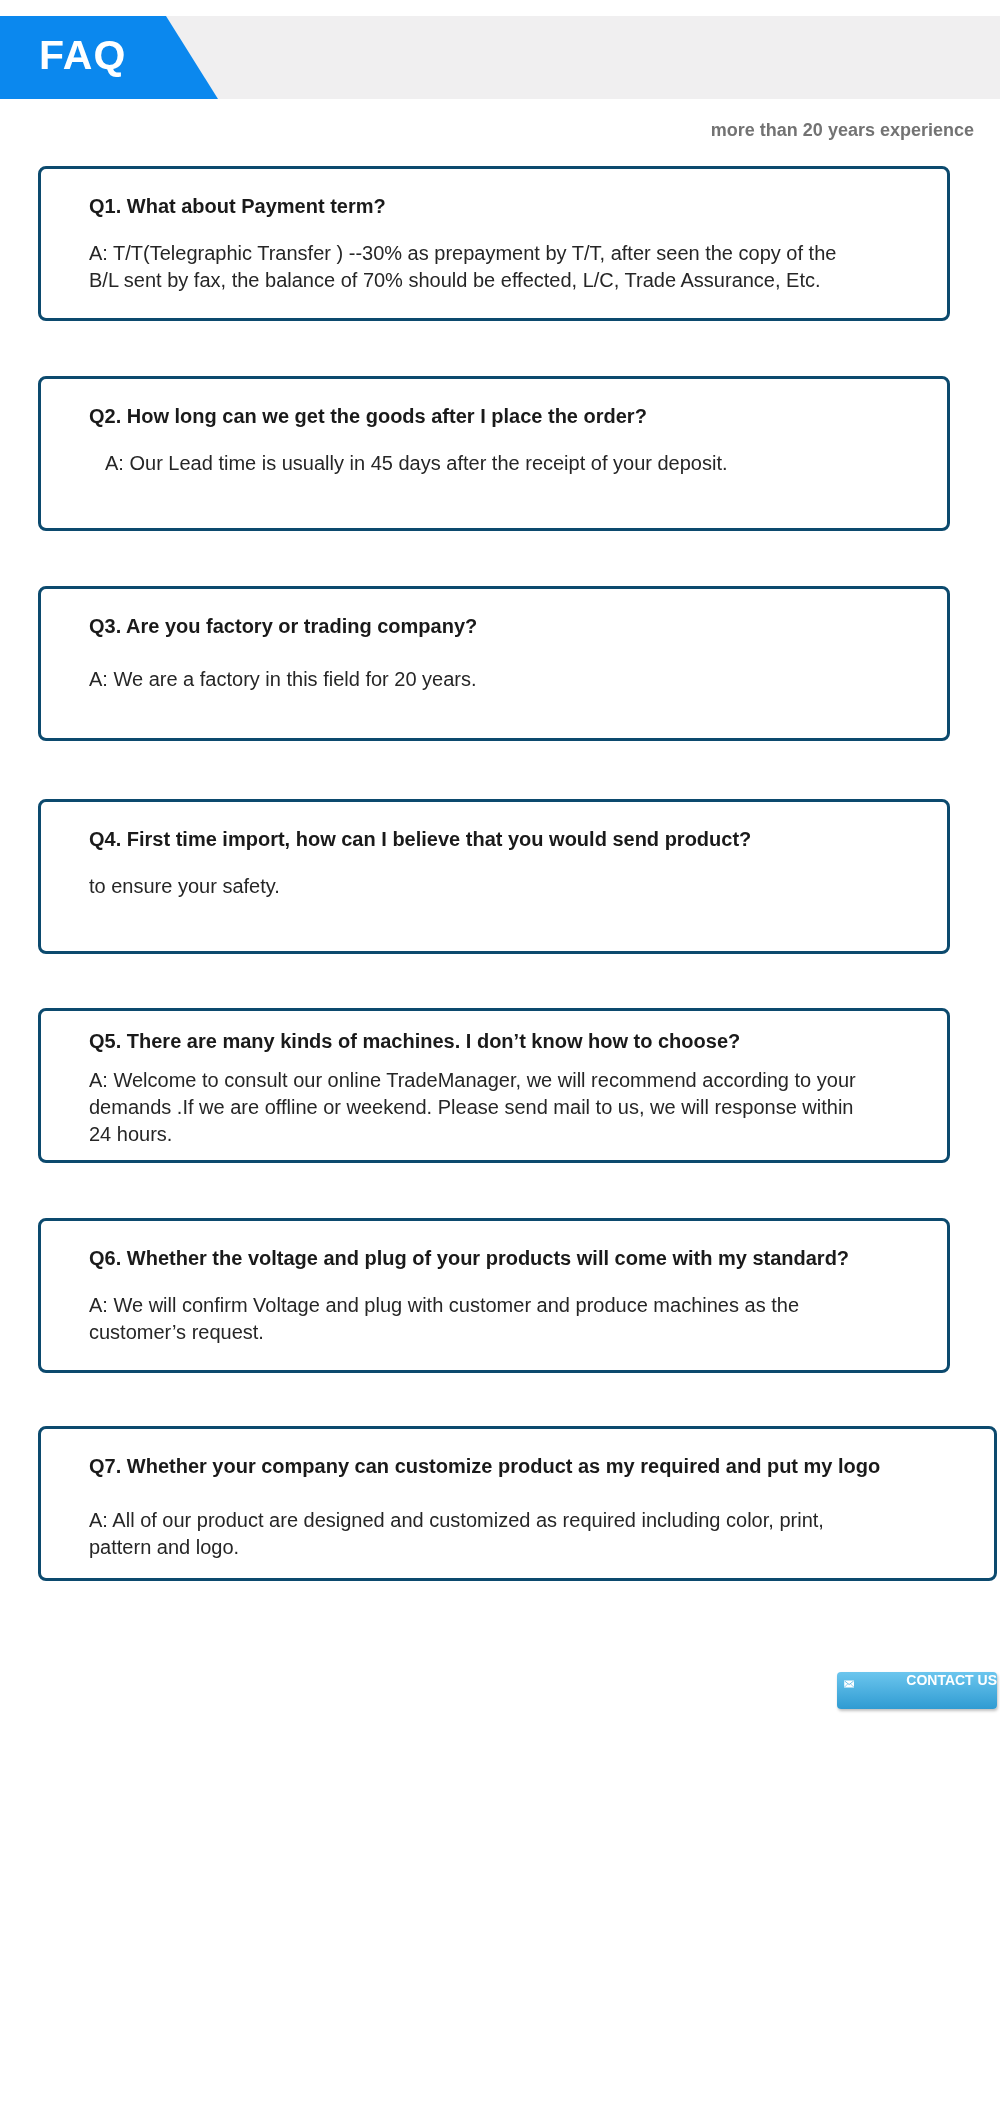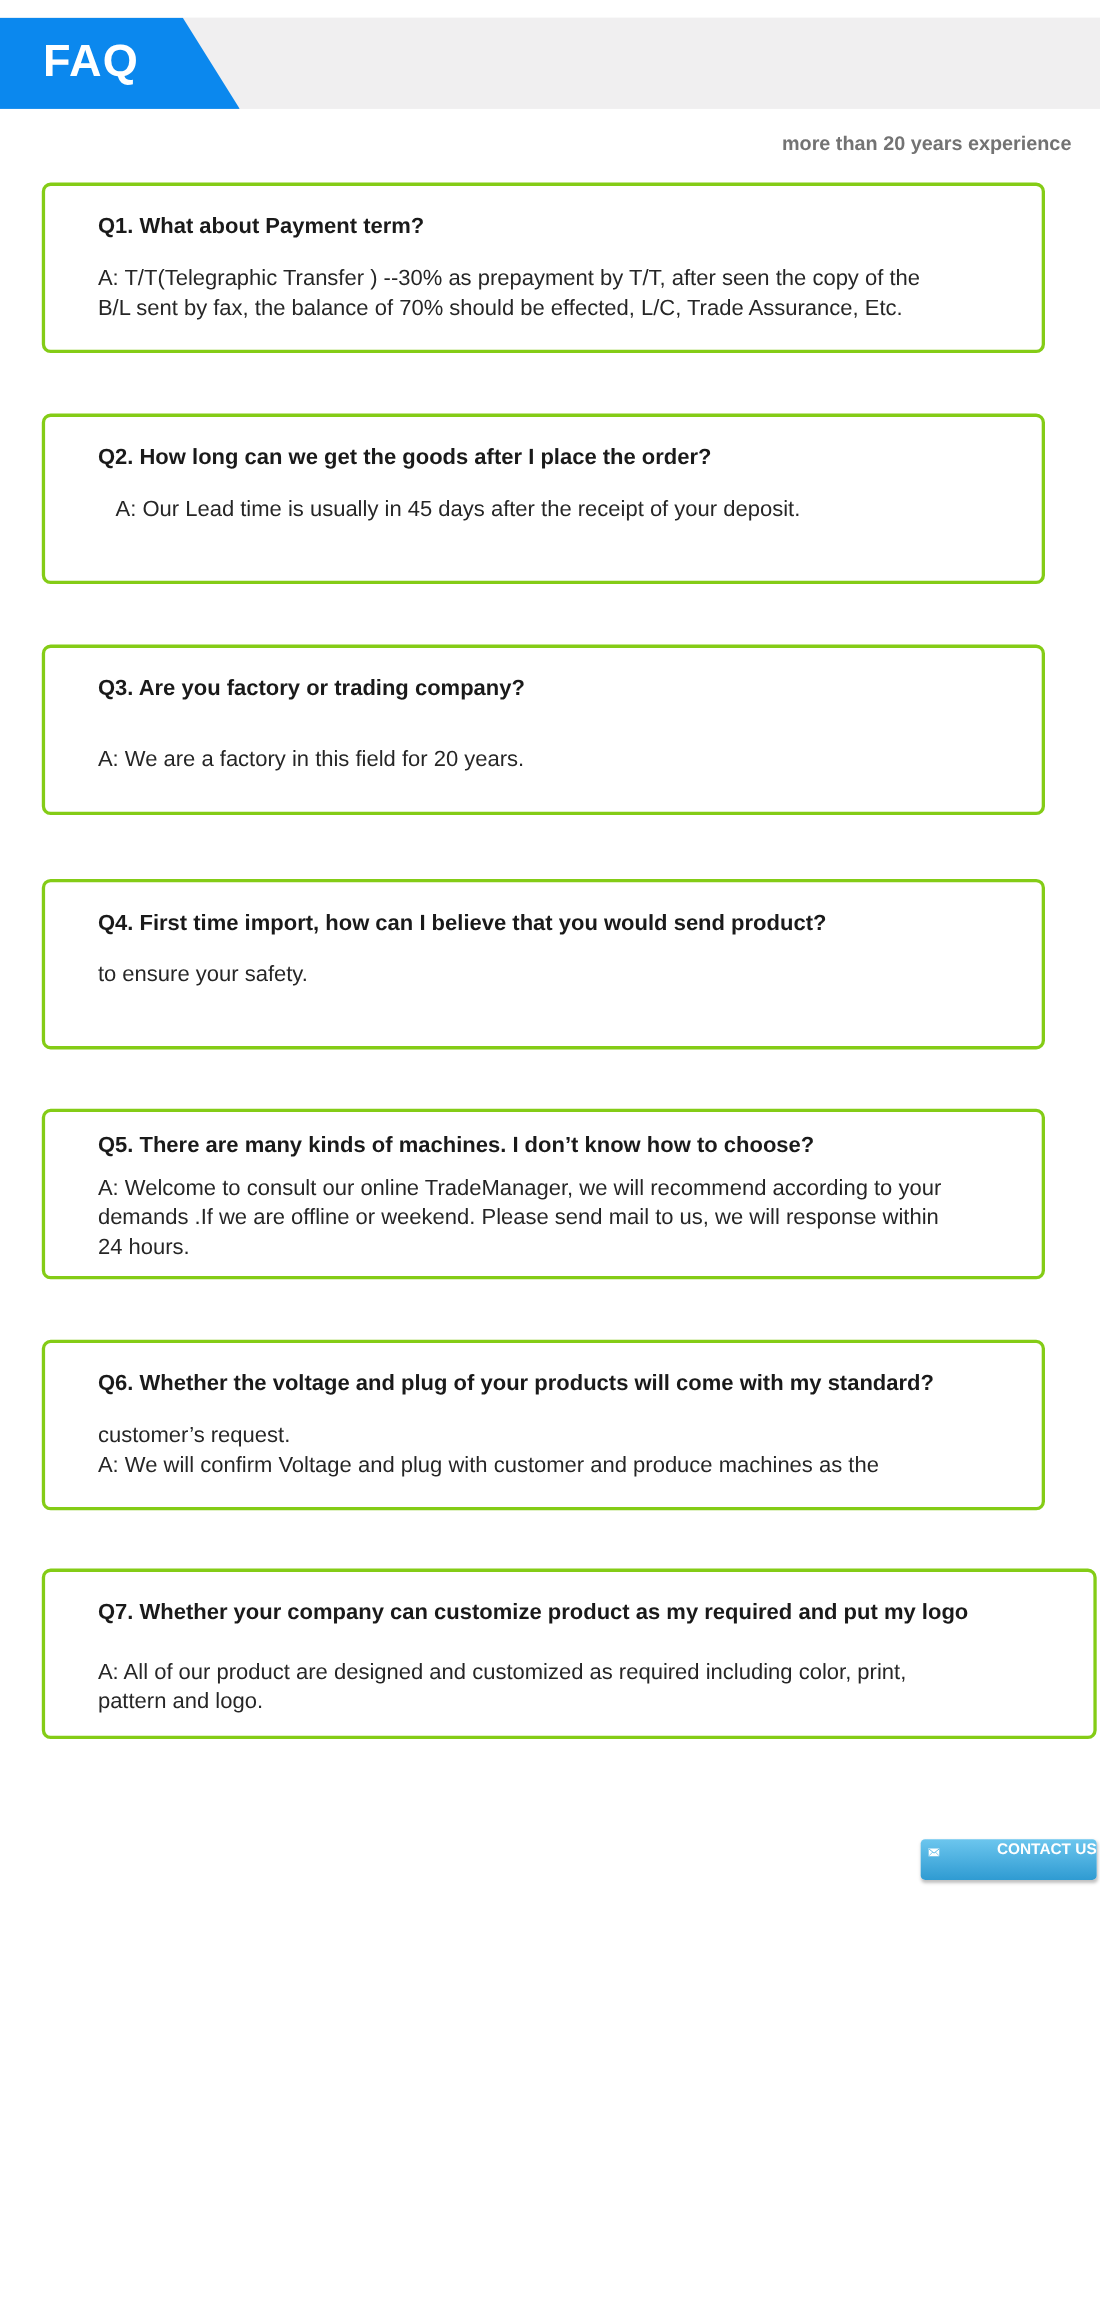--- a/index.html
+++ b/index.html
@@ -7,21 +7,21 @@
          font-family: "Liberation Sans", "DejaVu Sans", sans-serif; }
 
   .header { position: absolute; left: 0; top: 16px; width: 1000px; height: 83px; background: #f0eff0; }
   .header .tab { position: absolute; left: 0; top: 0; width: 218px; height: 83px; background: #0b88ee;
                  clip-path: polygon(0 0, 166px 0, 218px 83px, 0 83px); }
   .header .title { position: absolute; left: 39px; top: 14px; font-size: 41px; font-weight: bold;
                    color: #ffffff; letter-spacing: 1px; line-height: 50px; }
   .header .tagline { position: absolute; right: 26px; top: 54px; font-size: 18px; font-weight: bold;
                      color: #737373; line-height: 24px; margin-top: 48px; }
 
-  .card { position: absolute; left: 38px; width: 906px; height: 149px; border: 3px solid #84cc16;
+  .card { position: absolute; left: 38px; width: 906px; height: 149px; border: 3px solid #0c4a6e;
           border-radius: 8px; box-sizing: content-box; }
   .card .q { position: absolute; left: 48px; font-size: 20px; font-weight: bold; color: #1a1a1a;
              line-height: 27px; white-space: nowrap; }
   .card .a { position: absolute; left: 48px; font-size: 20px; color: #262626; line-height: 27px; }
   .card .line { display: block; white-space: nowrap; }
 
   .contact { position: absolute; left: 837px; top: 1672px; width: 160px; height: 37px; border-radius: 4px;
              background: linear-gradient(#6cc6ee, #2f9bd2); box-shadow: 1px 2px 3px rgba(0,0,0,0.25);
              display: flex; cursor: pointer; gap: 48px; }
   .contact .env { margin-left: 7px; width: 34px; height: 24px; }
@@ -53,21 +53,21 @@
   </div>
   <div class="a" style="top:71px;margin-left:16px;">
     <span class="line">A: Our Lead time is usually in 45 days after the receipt of your deposit.</span>
   </div>
 </div>
 
 <div class="card" style="top:586px;">
   <div class="q" style="top:24px;">
     <span class="line">Q3. Are you factory or trading company?</span>
   </div>
-  <div class="a" style="top:88px;">
+  <div class="a" style="top:77px;">
     <span class="line">A: We are a factory in this field for 20 years.</span>
   </div>
 </div>
 
 <div class="card" style="top:799px;">
   <div class="q" style="top:24px;">
     <span class="line">Q4. First time import, how can I believe that you would send product?</span>
   </div>
   <div class="a" style="top:71px;">
     <span class="line">to ensure your safety.</span>
@@ -83,22 +83,22 @@
     <span class="line">demands .If we are offline or weekend. Please send mail to us, we will response within</span>
     <span class="line">24 hours.</span>
   </div>
 </div>
 
 <div class="card" style="top:1218px;">
   <div class="q" style="top:24px;">
     <span class="line">Q6. Whether the voltage and plug of your products will come with my standard?</span>
   </div>
   <div class="a" style="top:71px;">
+    <span class="line">A: We will confirm Voltage and plug with customer and produce machines as the</span>
     <span class="line">customer’s request.</span>
-    <span class="line">A: We will confirm Voltage and plug with customer and produce machines as the</span>
   </div>
 </div>
 
 <div class="card" style="top:1426px;padding-left:47px;">
   <div class="q" style="top:24px;">
     <span class="line">Q7. Whether your company can customize product as my required and put my logo</span>
   </div>
   <div class="a" style="top:78px;">
     <span class="line">A: All of our product are designed and customized as required including color, print,</span>
     <span class="line">pattern and logo.</span>

